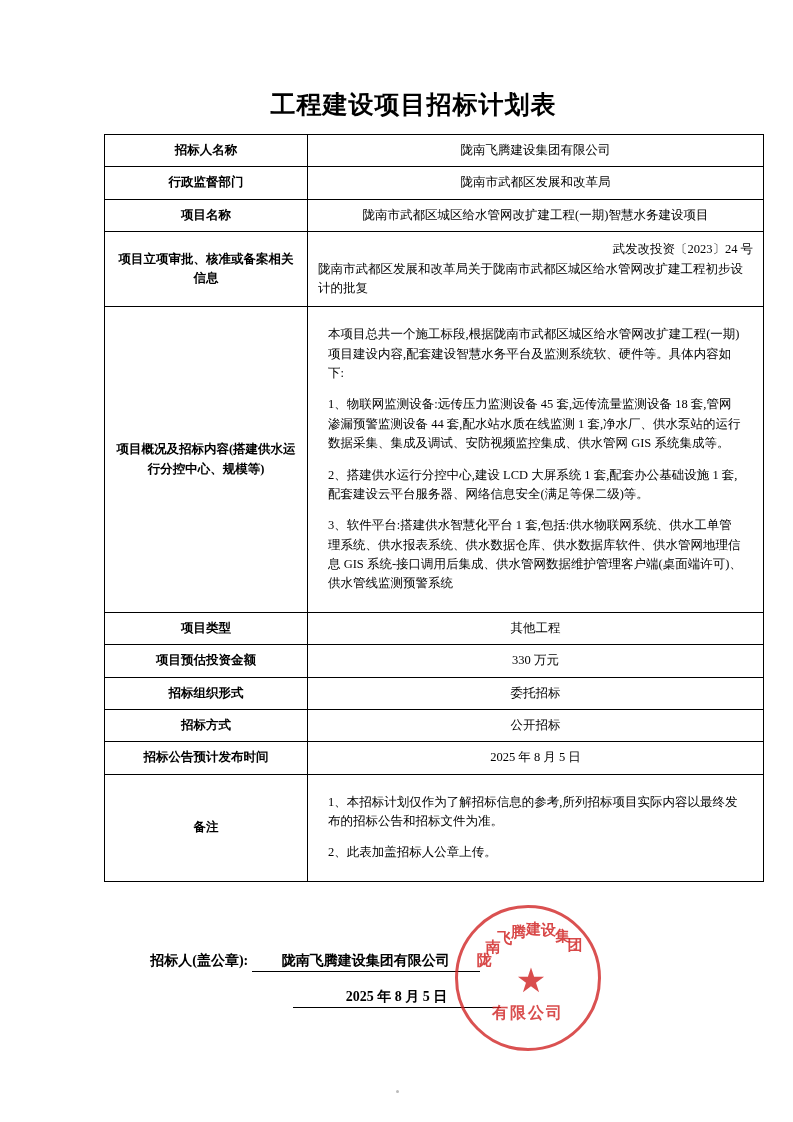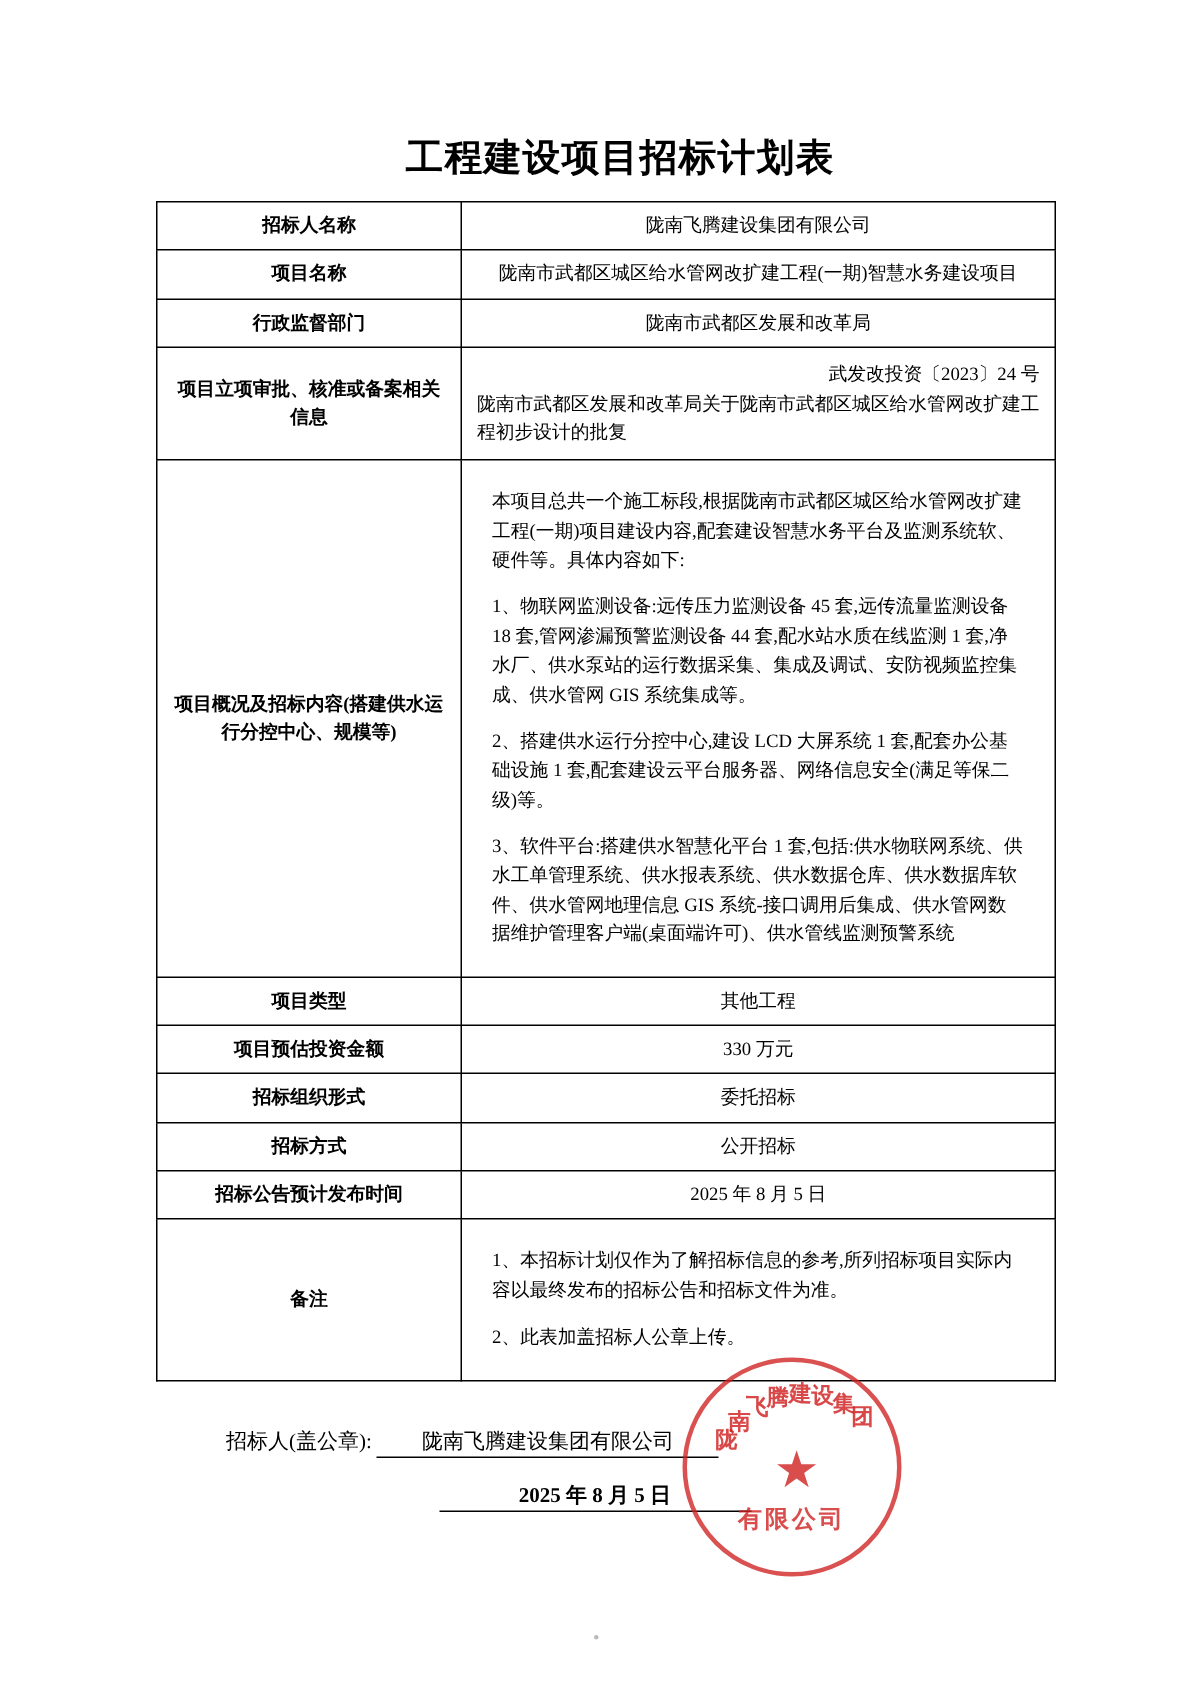--- a/index.html
+++ b/index.html
@@ -30,21 +30,21 @@
     font-size: 25px;
     font-weight: bold;
     letter-spacing: 1px;
     font-family: "Liberation Sans", "DejaVu Sans", sans-serif;
     padding-left: 17px;
   }
   table.main {
     position: absolute;
     left: 104px;
     top: 134px;
-    width: 600px;
+    width: 660px;
     border-collapse: collapse;
     table-layout: fixed;
   }
   table.main td {
     border: 1px solid #000;
     padding: 6px 8px;
     font-size: 12.5px;
     line-height: 1.55;
     vertical-align: middle;
   }
@@ -76,21 +76,21 @@
   .long-cell p {
     margin: 12px;
   }
   .signature {
     position: absolute;
     left: 0;
     top: 952px;
     width: 630px;
     text-align: center;
     font-size: 14px;
-    font-weight: normal;
+    font-weight: bold;
   }
   .sig-row {
     display: inline-block;
     text-align: left;
   }
   .sig-label {
     display: inline-block;
   }
   .sig-underline {
     display: inline-block;
@@ -185,27 +185,27 @@
 
   <table class="main">
     <tbody>
 
       <tr>
         <td class="label">招标人名称</td>
         <td class="value">陇南飞腾建设集团有限公司</td>
       </tr>
 
       <tr>
+        <td class="label">行政监督部门</td>
+        <td class="value">陇南市武都区发展和改革局</td>
+      </tr>
+
+      <tr>
         <td class="label">项目名称</td>
         <td class="value">陇南市武都区城区给水管网改扩建工程(一期)智慧水务建设项目</td>
-      </tr>
-
-      <tr>
-        <td class="label">行政监督部门</td>
-        <td class="value">陇南市武都区发展和改革局</td>
       </tr>
 
       <tr>
         <td class="label">项目立项审批、核准或备案相关信息</td>
         <td class="value left">
           <p class="para center-line">武发改投资〔2023〕24 号</p>
           <p class="para">陇南市武都区发展和改革局关于陇南市武都区城区给水管网改扩建工程初步设计的批复</p>
         </td>
       </tr>
 

